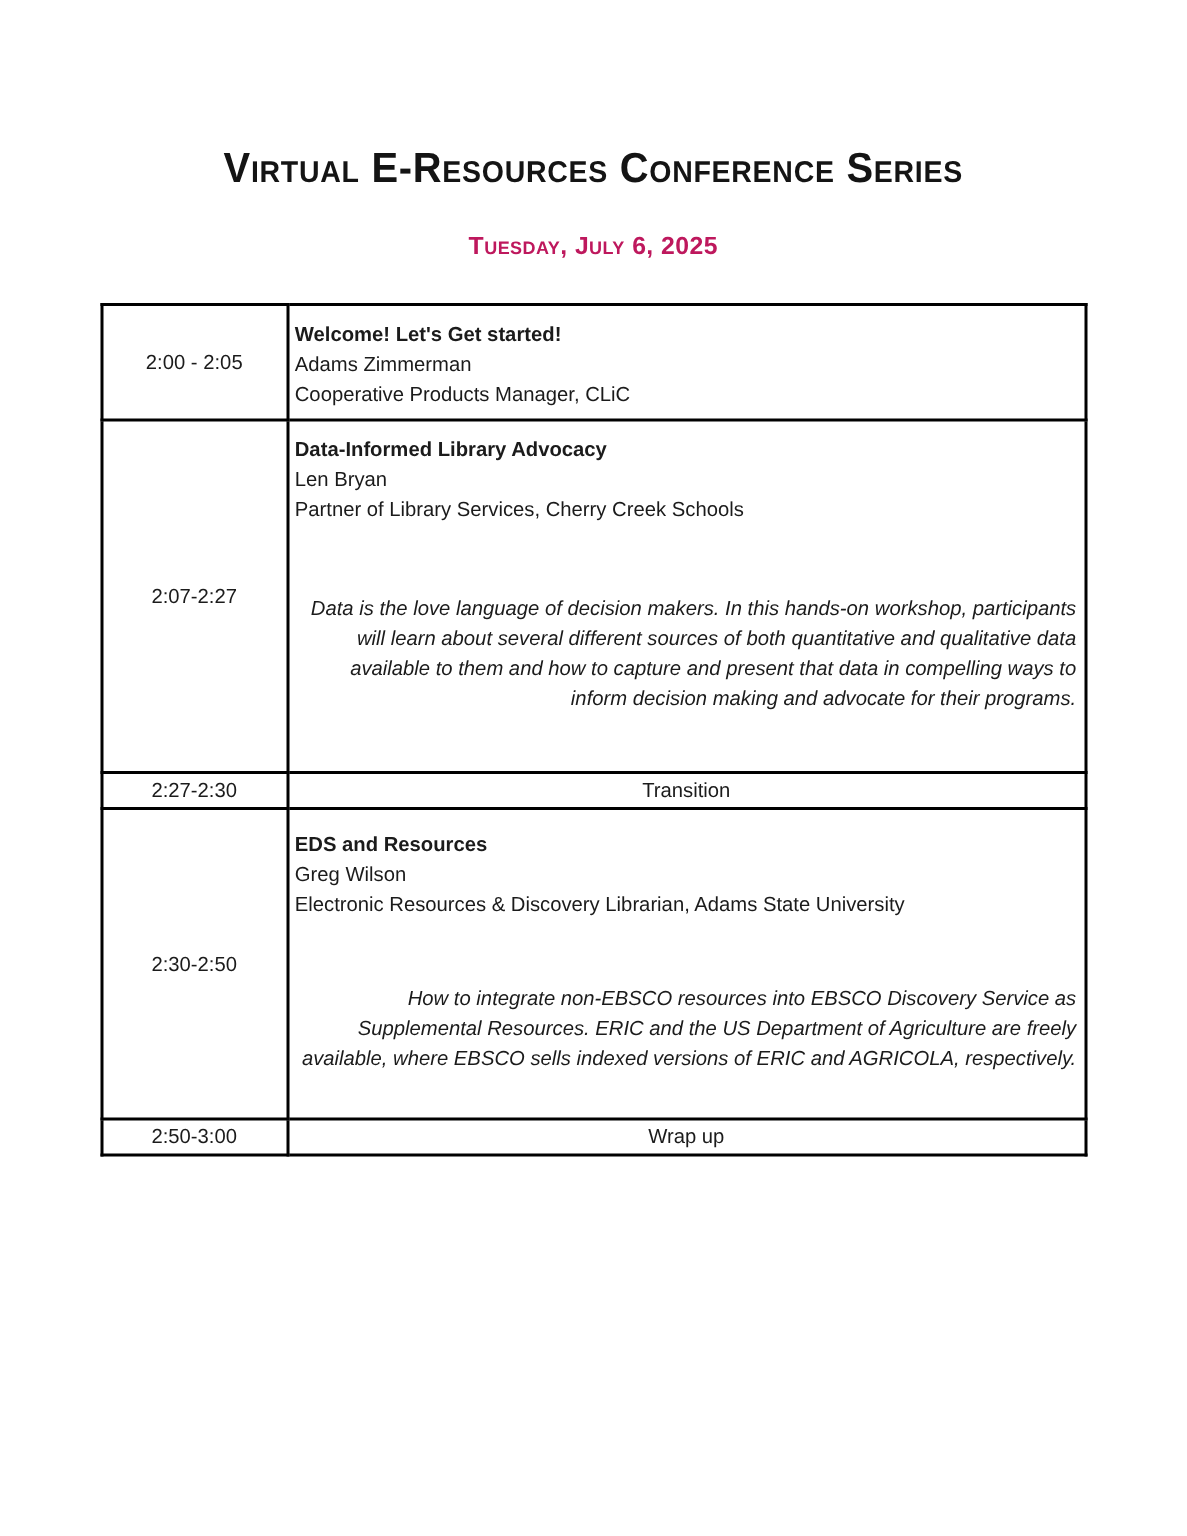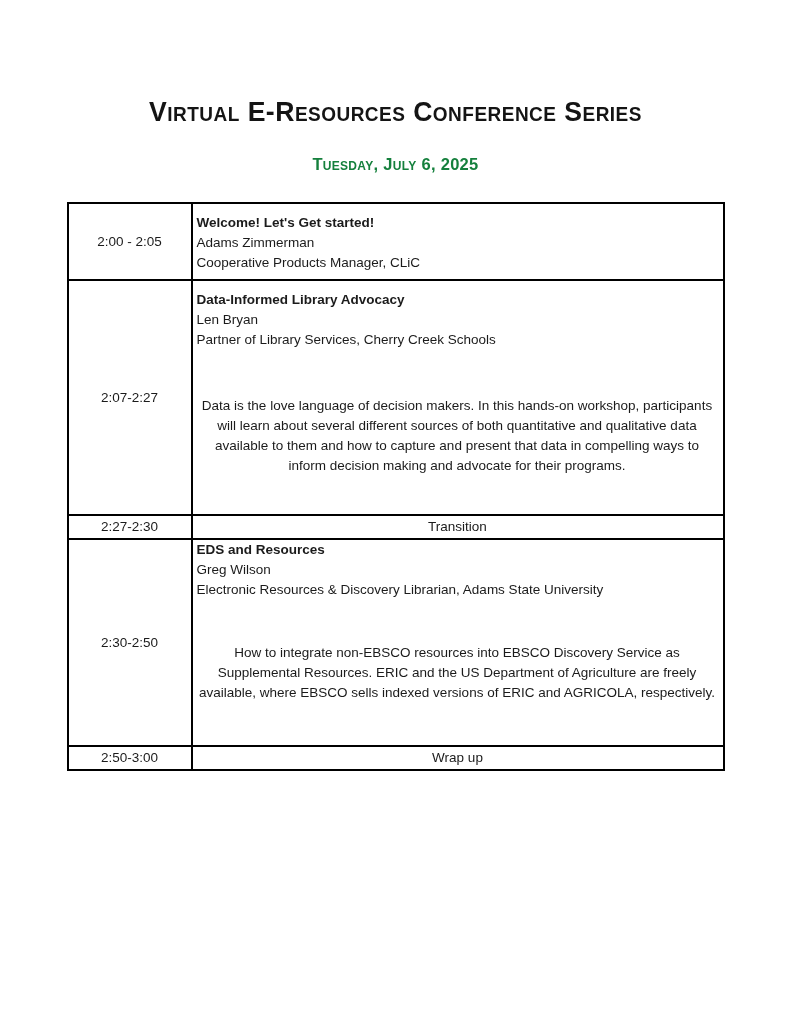--- a/index.html
+++ b/index.html
@@ -26,21 +26,21 @@
     transform-origin: center;
     color: #141414;
   }
   .page-date {
     margin: 27px 0 0 0;
     text-align: center;
     font-size: 16.5px;
     font-weight: 700;
     font-variant: small-caps;
     letter-spacing: 0.3px;
-    color: #15803d;
+    color: #be185d;
   }
   table.schedule {
     border-collapse: collapse;
     margin: 28px auto 0 auto;
     width: 658px;
     table-layout: fixed;
   }
   table.schedule td {
     border: 2px solid #000000;
     font-size: 13.5px;
@@ -57,27 +57,28 @@
     vertical-align: top;
     padding: 0 5px 0 4px;
   }
   .session-header {
     text-align: left;
     padding-top: 9px;
   }
   .session-title { font-weight: 700; }
   .session-desc {
     margin-top: 46px;
-    text-align: center;
+    text-align: right;
+    font-style: italic;
   }
   .row-welcome    { height: 77px; }
   .row-session-a  { height: 235px; }
   .row-transition { height: 24px; }
   .row-session-b  { height: 207px; }
-  .row-session-b .session-header { padding-top: 0; }
+  .row-session-b .session-header { padding-top: 13px; }
   .row-session-b .session-desc   { margin-top: 43px; }
   .row-wrapup     { height: 24px; }
   .simple-cell {
     text-align: center;
     vertical-align: middle;
     padding: 1px 0;
   }
   .footnote {
     margin: 3px 0 0 0;
     text-align: center;

